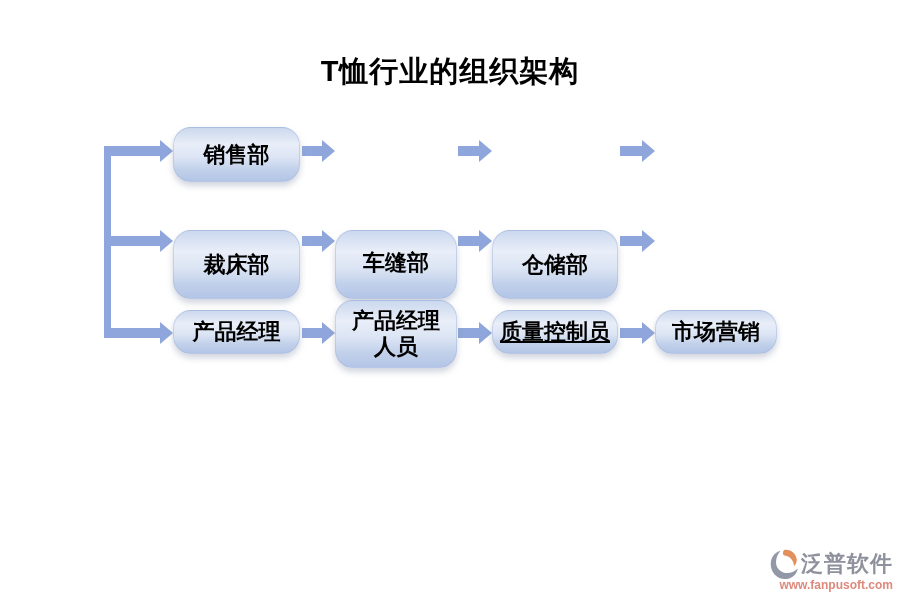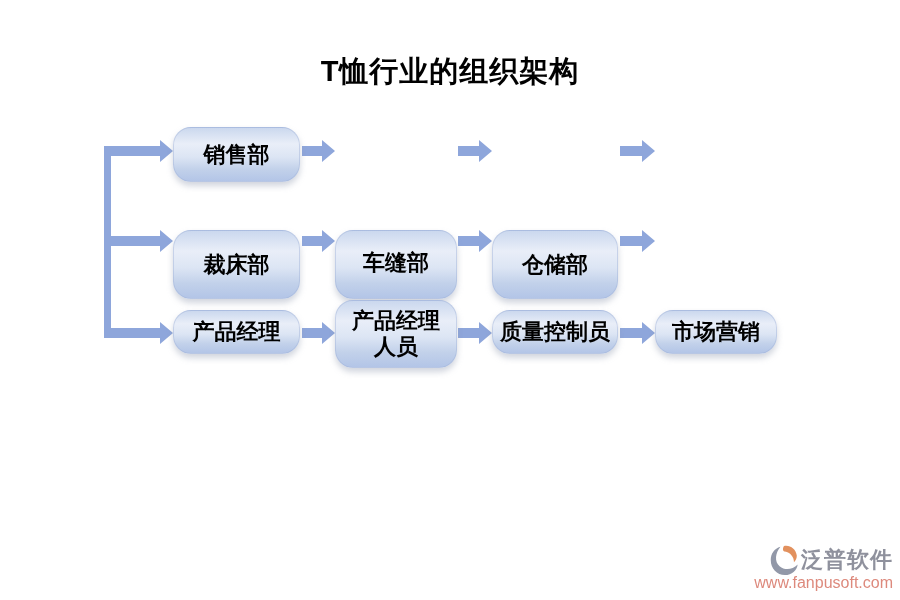--- a/index.html
+++ b/index.html
@@ -29,21 +29,21 @@
   .r2{top:230px;height:69px}
   .r3{top:310px;height:44px}
   .r3.c2{top:300px;height:68px}
   .watermark{
     position:absolute;right:7px;bottom:8px;width:132px;
     display:flex;flex-direction:column;align-items:flex-end;
   }
   .wm-top{display:flex;align-items:center;gap:2px;}
   .wm-icon{width:30px;height:32px;flex:0 0 auto;}
   .wm-brand{font-size:22px;font-weight:600;color:#8f919d;letter-spacing:1px;white-space:nowrap;}
-  .wm-url{font-size:16px;font-weight:400;color:#dd897c;margin-top:-2px;white-space:nowrap;}
+  .wm-url{font-size:12px;font-weight:700;color:#dd897c;margin-top:-2px;white-space:nowrap;}
 </style>
 </head>
 <body>
 
 <div class="stage">
 
   <div class="title">T恤行业的组织架构</div>
 
   <svg class="connector-svg" width="900" height="600">
     <rect class="conn" x="104" y="146" width="7" height="192" fill="#8ea6db"></rect>
@@ -67,21 +67,21 @@
 
   <div class="box r1 c1" style="color: rgb(0, 0, 0);">销售部</div>
 
   <div class="box r2 c1" style="color: rgb(0, 0, 0);">裁床部</div>
   <div class="box r2 c2" style="color: rgb(0, 0, 0); font-family: Liberation Mono, monospace;">车缝部</div>
   <div class="box r2 c3" style="color: rgb(0, 0, 0);">仓储部</div>
 
   <div class="box r3 c1" style="color: rgb(0, 0, 0);">产品经理</div>
   <div class="box r3 c2" style="color: rgb(0, 0, 0);">产品经理
 人员</div>
-  <div class="box r3 c3" style="color: rgb(0, 0, 0);">质量控制员</div>
+  <div class="box r3 c3" style="color: rgb(0, 0, 0); text-decoration: underline;">质量控制员</div>
   <div class="box r3 c4" style="color: rgb(0, 0, 0);">市场营销</div>
 
   <div class="watermark">
     <div class="wm-top">
       <svg class="wm-icon" viewBox="0 0 34 36">
         <path class="wm-ic-gray" d="M13 3 C6 5 2 11 2 18 C2 28 9 35 18 35 C26 35 31.5 30 32.5 23 C26.5 29 18 30 12 25 C6 20 7 10 13 3 Z" fill="#9298a8"></path>
         <path class="wm-ic-orange" d="M17 2 C23.5 0.5 30.5 5 31.5 13 C31.5 16.2 30.5 18.5 28.3 20.5 C28.3 14.5 24 9.5 18 8.5 C15.8 8.2 15 5 17 2 Z" fill="#e2915e"></path>
       </svg>
       <span class="wm-brand" style="color: rgb(143, 145, 157);">泛普软件</span>
     </div>

